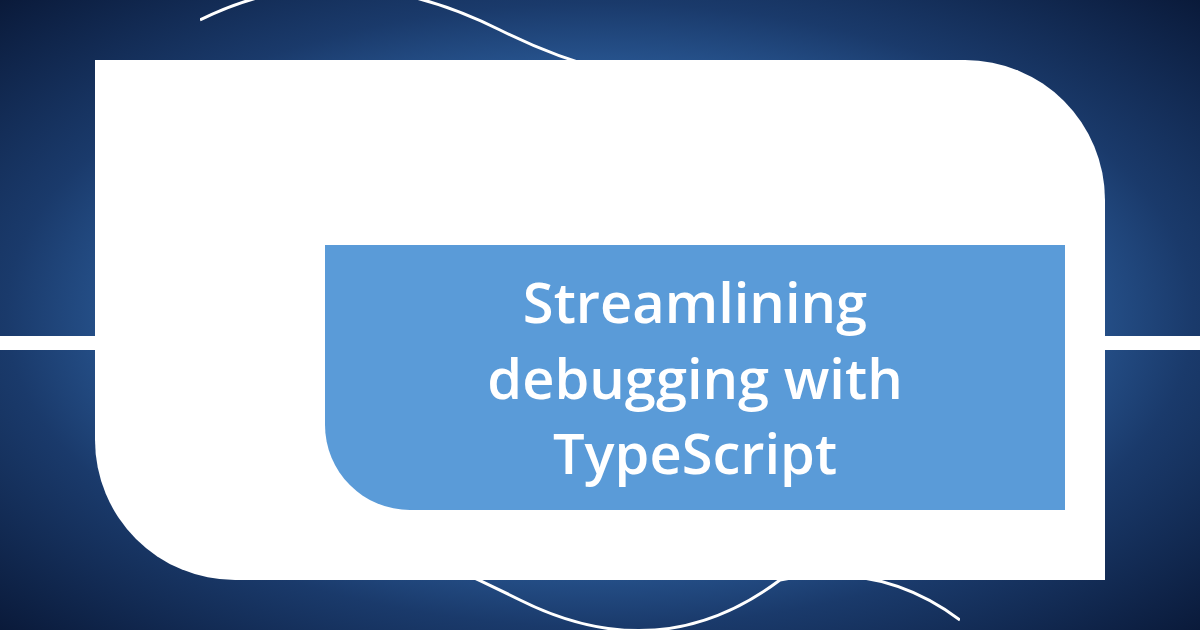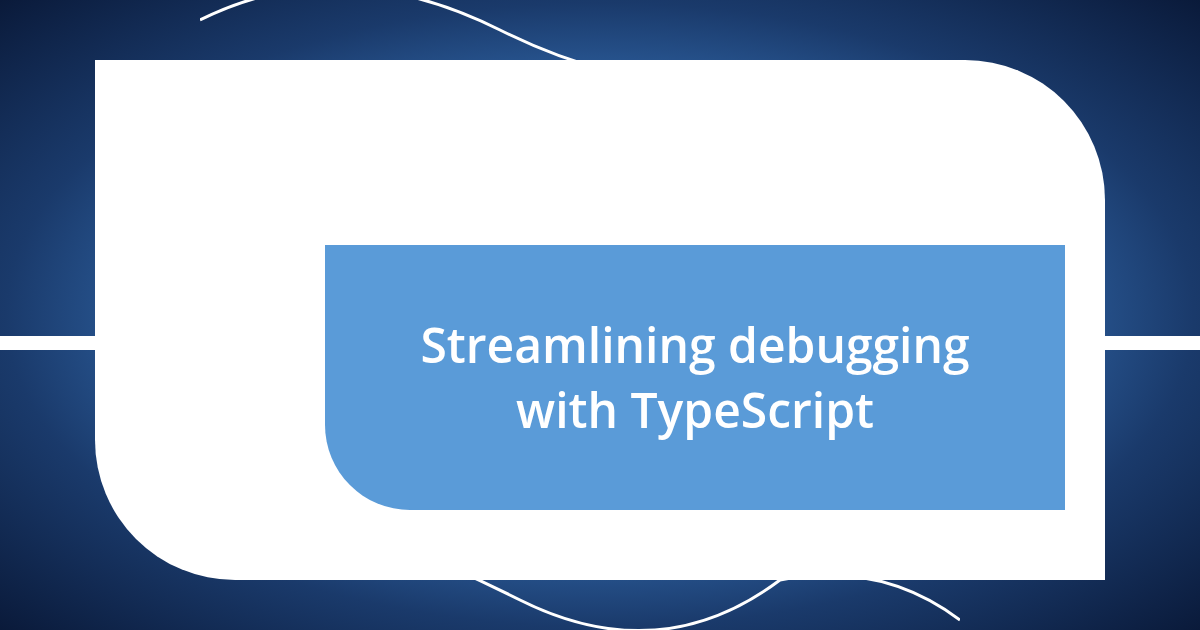--- a/index.html
+++ b/index.html
@@ -41,21 +41,21 @@
       border-radius: 0 0 0 85px;
       display: flex;
       align-items: center;
       justify-content: center;
       padding: 40px 60px;
     }
     
     .title {
       color: #ffffff;
       font-family: -apple-system, BlinkMacSystemFont, "Segoe UI", "Open Sans", sans-serif;
-      font-size: 48px;
+      font-size: 56px;
       font-weight: 600;
       text-align: center;
       line-height: 1.35;
     }
     
     .curve {
       position: absolute;
       pointer-events: none;
     }
     

